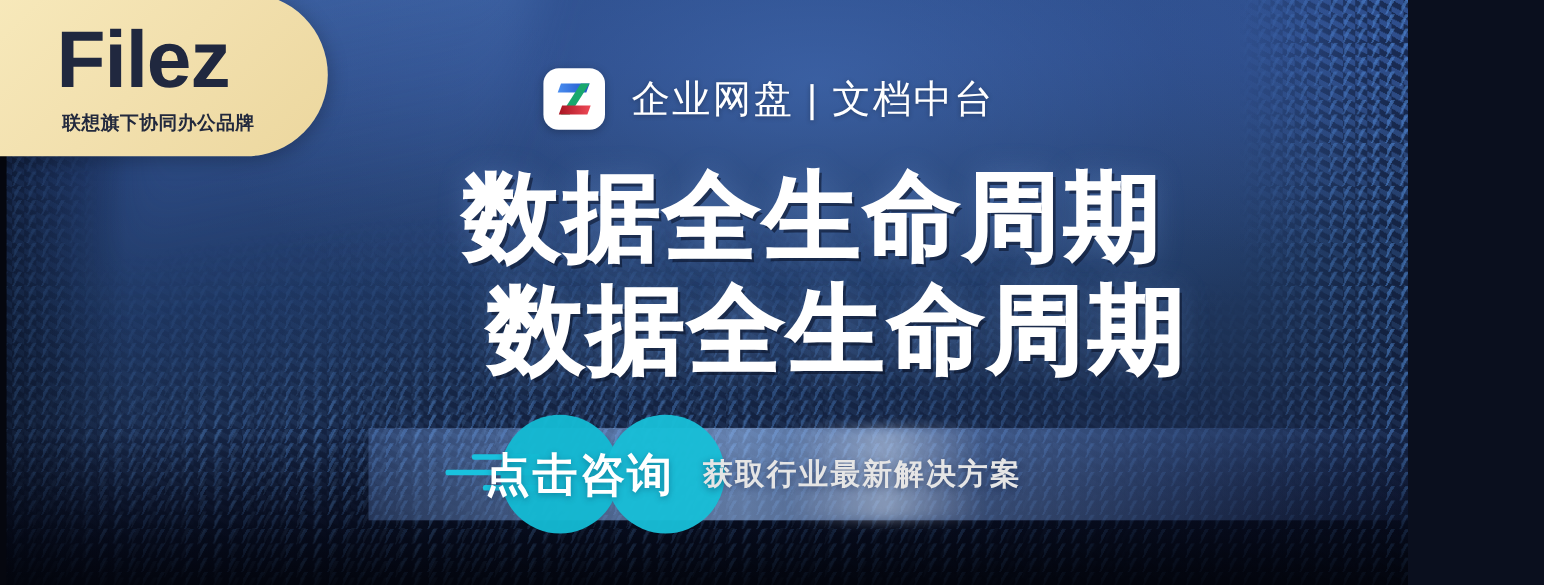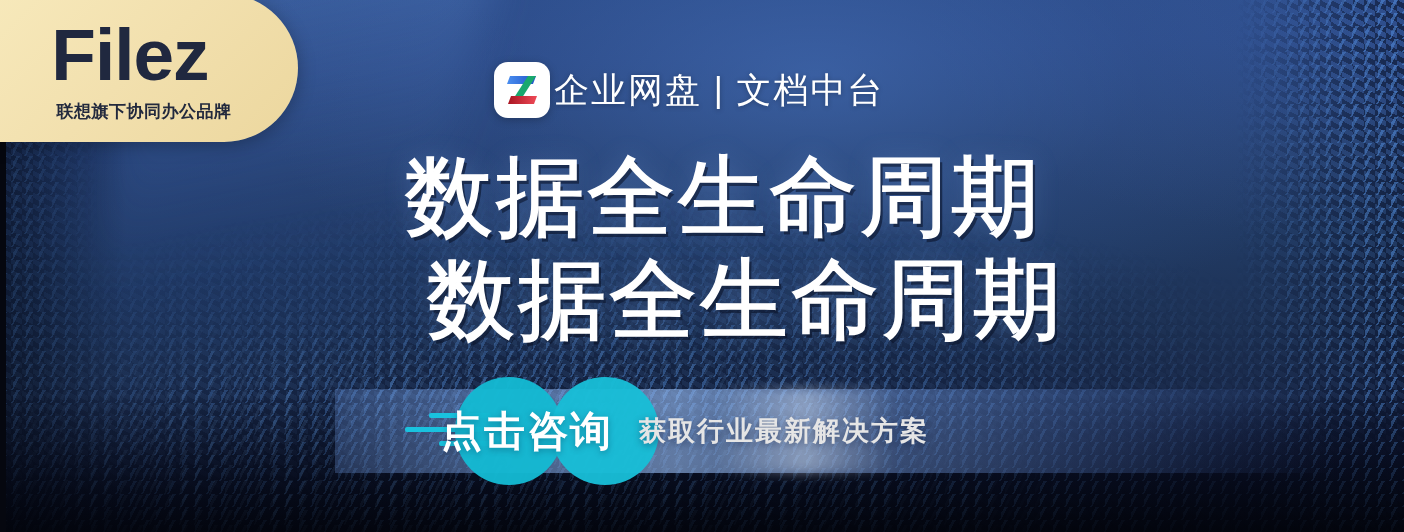--- a/index.html
+++ b/index.html
@@ -1,21 +1,21 @@
 <!DOCTYPE html>
 <html><head>
 <meta charset="utf-8">
 <title>Filez Banner</title>
 <style>
   html,body{margin:0;padding:0;background:#0a0f1e;}
   *{box-sizing:border-box;}
 
   .banner{
     position:relative;
-    width:1404px;
+    width:1280px;
     height:532px;
     overflow:hidden;
     font-family:"Liberation Sans","DejaVu Sans",sans-serif;
     background:#1d2e56;
   }
 
   
   .bg-base{
     position:absolute; inset:0;
     background:
@@ -125,21 +125,21 @@
     color:#22293d;
     letter-spacing:.5px;
     white-space:nowrap;
     margin-left:28px;
   }
 
   
   .product-line{
     position:absolute;
     left:494px; top:62px;
-    display:flex; align-items:center; gap:4px;
+    display:flex; align-items:center; gap:24px;
   }
   .product-icon{
     width:56px; height:56px;
     border-radius:14px;
     background:#ffffff;
     display:flex; align-items:center; justify-content:center;
     box-shadow:0 2px 8px rgba(0,0,0,.25);
     flex:none;
   }
   .product-title{
@@ -152,28 +152,29 @@
   }
 
   
   .headline{
     position:absolute;
     left:405px; top:146px;
     width:660px;
   }
   .headline-row{
     font-size:88px;
-    font-weight:normal;
+    font-weight:bold;
     color:#ffffff;
     line-height:1.17;
     letter-spacing:3px;
     white-space:nowrap;
     text-shadow:
       3px 4px 0 rgba(8,14,34,.55),
       0 0 26px rgba(140,185,255,.30);
+    margin-left: 16px;
     -webkit-text-stroke:1.5px #ffffff;
   }
   .headline-row.second{ padding-left:22px; }
 
   
   .cta-band{
     position:absolute;
     left:335px; top:389px;
     width:1000px; height:84px;
     background:linear-gradient(to right,

